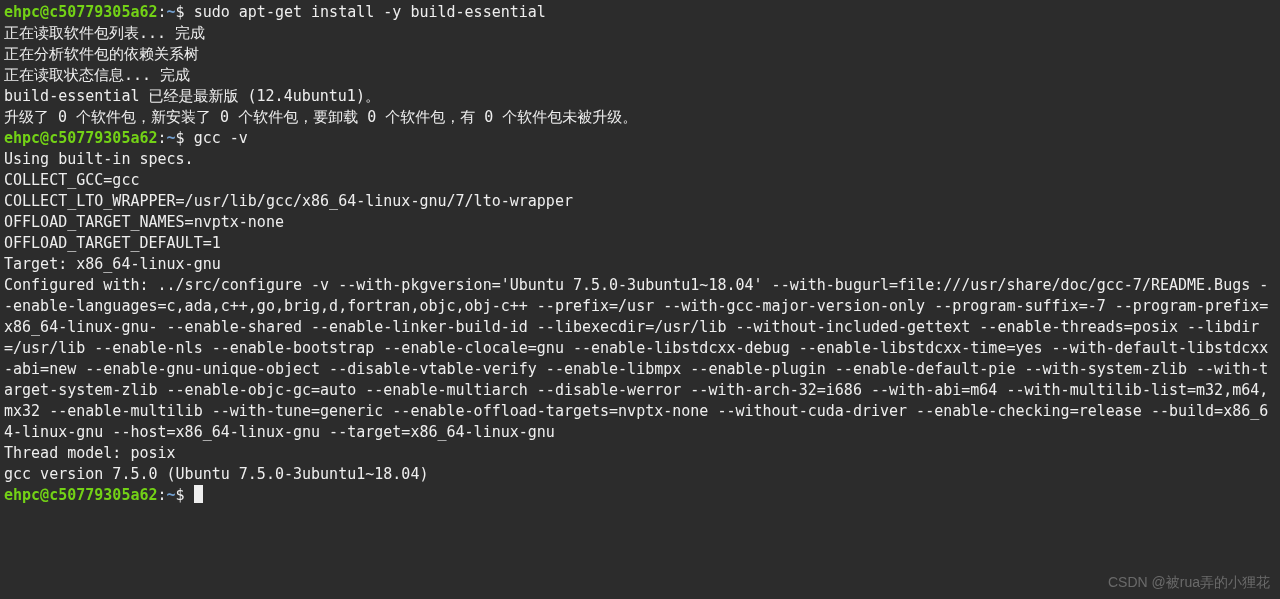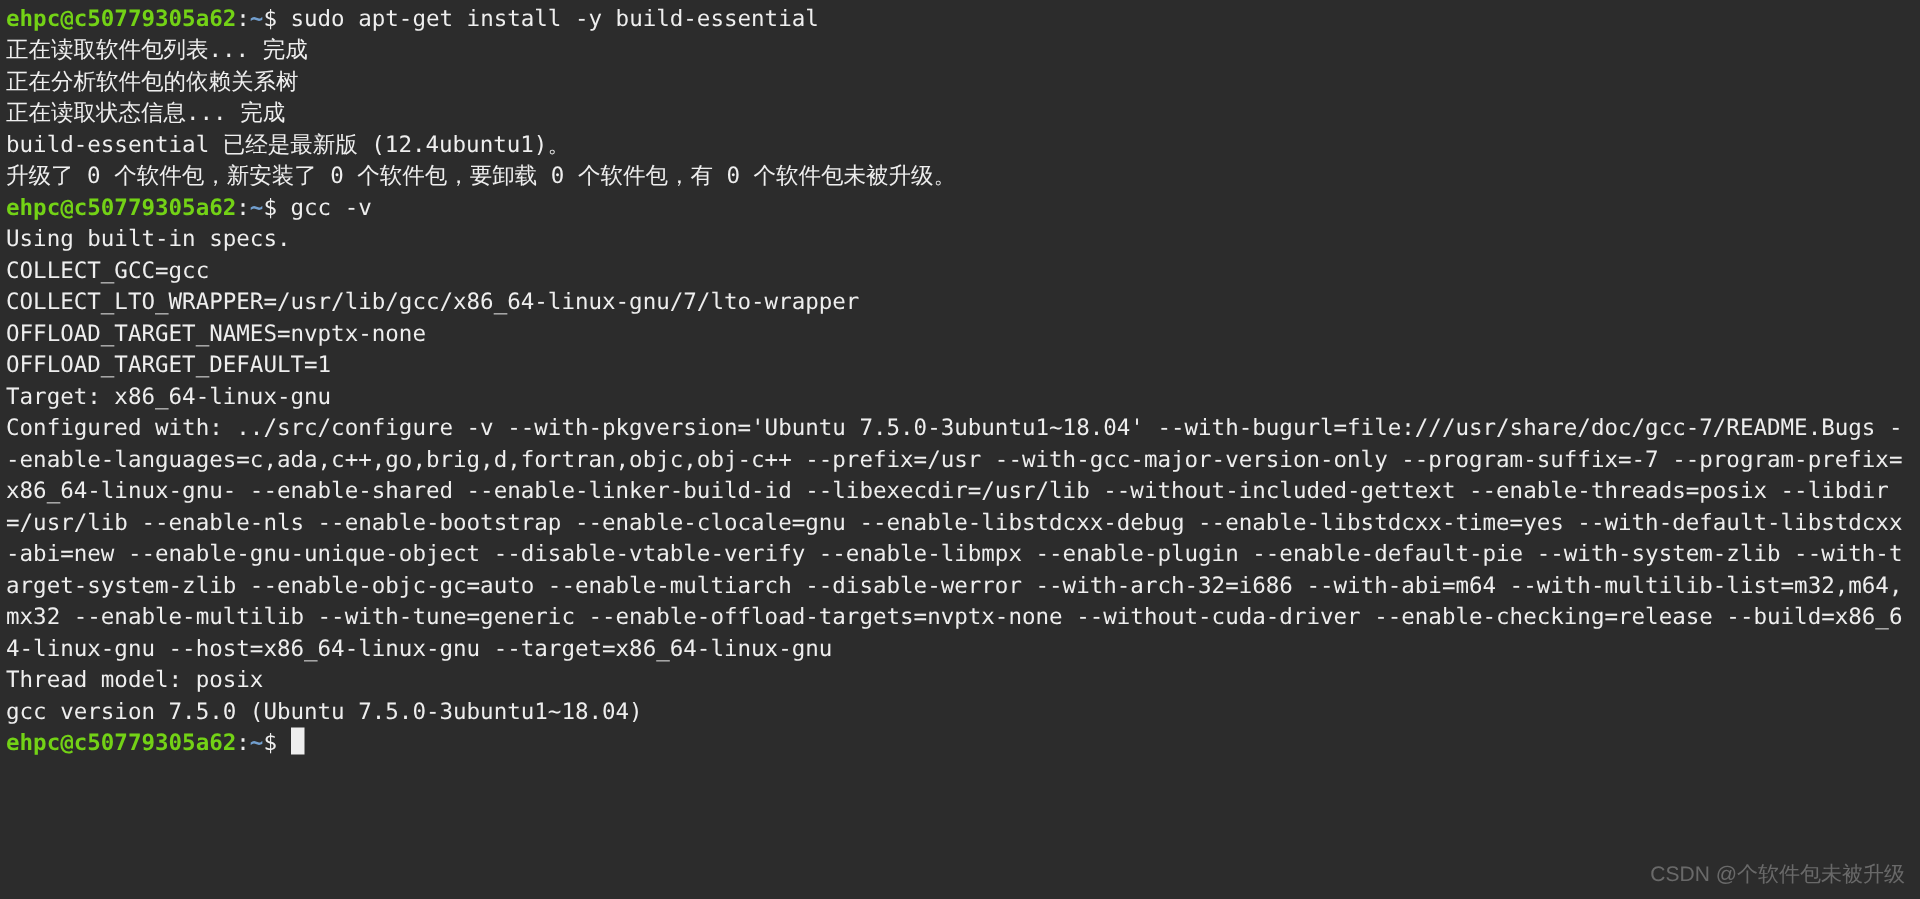--- a/index.html
+++ b/index.html
@@ -54,13 +54,13 @@
 <span class="output">COLLECT_GCC=gcc</span>
 <span class="output">COLLECT_LTO_WRAPPER=/usr/lib/gcc/x86_64-linux-gnu/7/lto-wrapper</span>
 <span class="output">OFFLOAD_TARGET_NAMES=nvptx-none</span>
 <span class="output">OFFLOAD_TARGET_DEFAULT=1</span>
 <span class="output">Target: x86_64-linux-gnu</span>
 <span class="output">Configured with: ../src/configure -v --with-pkgversion='Ubuntu 7.5.0-3ubuntu1~18.04' --with-bugurl=file:///usr/share/doc/gcc-7/README.Bugs --enable-languages=c,ada,c++,go,brig,d,fortran,objc,obj-c++ --prefix=/usr --with-gcc-major-version-only --program-suffix=-7 --program-prefix=x86_64-linux-gnu- --enable-shared --enable-linker-build-id --libexecdir=/usr/lib --without-included-gettext --enable-threads=posix --libdir=/usr/lib --enable-nls --enable-bootstrap --enable-clocale=gnu --enable-libstdcxx-debug --enable-libstdcxx-time=yes --with-default-libstdcxx-abi=new --enable-gnu-unique-object --disable-vtable-verify --enable-libmpx --enable-plugin --enable-default-pie --with-system-zlib --with-target-system-zlib --enable-objc-gc=auto --enable-multiarch --disable-werror --with-arch-32=i686 --with-abi=m64 --with-multilib-list=m32,m64,mx32 --enable-multilib --with-tune=generic --enable-offload-targets=nvptx-none --without-cuda-driver --enable-checking=release --build=x86_64-linux-gnu --host=x86_64-linux-gnu --target=x86_64-linux-gnu</span>
 <span class="output">Thread model: posix</span>
 <span class="output">gcc version 7.5.0 (Ubuntu 7.5.0-3ubuntu1~18.04)</span>
 <span class="prompt-user">ehpc@c50779305a62</span><span class="prompt-sep">:</span><span class="prompt-path">~</span><span class="prompt-sep">$</span><span class="output"> </span><span class="cursor"></span></div>
 
-<div class="watermark">CSDN @个软件包未被升级</div>
+<div class="watermark">CSDN @被rua弄的小狸花</div>
 
 </body></html>

